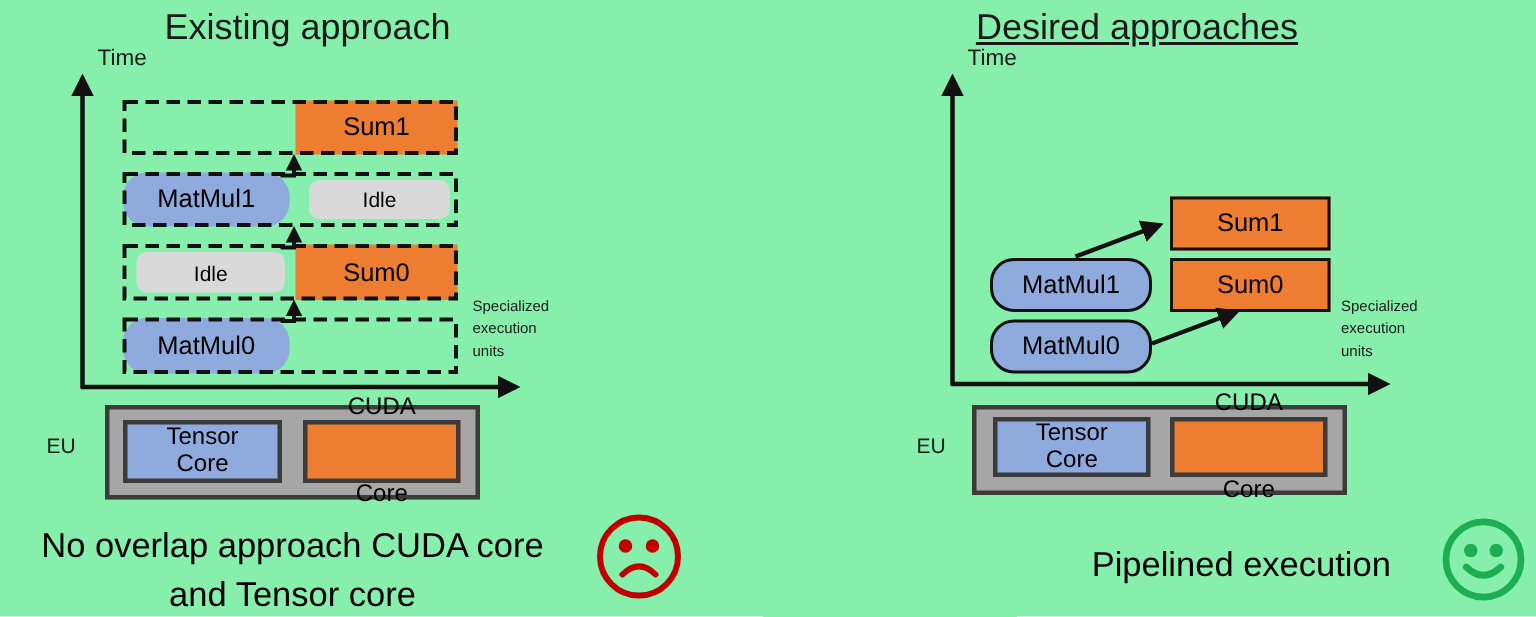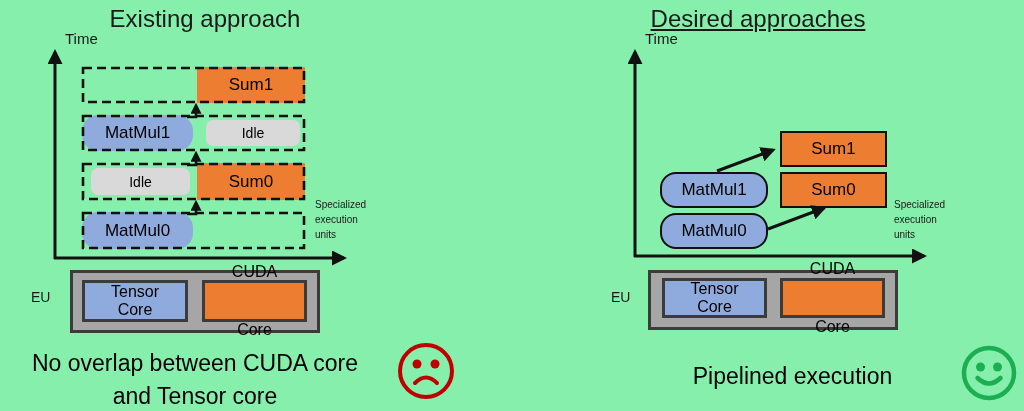--- a/index.html
+++ b/index.html
@@ -135,21 +135,21 @@
       <div>Tensor</div>
       <div>Core</div>
     </div>
     <div class="eu-unit orange" style="left:129px; top:7px; width:105px; height:42px;">
       <div>CUDA</div>
       <div>Core</div>
     </div>
   </div>
 
   <div class="abs caption" style="left:0px; top:347px; width:390px;">
-    <div>No overlap between CUDA core</div>
+    <div>No overlap approach CUDA core</div>
     <div>and Tensor core</div>
   </div>
   <svg class="abs" style="left:396px; top:341px;" width="60" height="60" viewBox="0 0 60 60">
     <circle cx="30" cy="30" r="26" fill="none" stroke-width="4" stroke="#C00000"></circle>
     <circle cx="21" cy="23" r="4.5" fill="#C00000"></circle>
     <circle cx="39" cy="23" r="4.5" fill="#C00000"></circle>
     <path d="M19,42 Q30,31 41,42" fill="none" stroke-width="4" stroke-linecap="round" stroke="#C00000"></path>
   </svg>
 
   <div class="abs panel-title" style="left:608px; top:5px; width:300px;text-decoration:underline;">Desired approaches</div>
@@ -194,21 +194,21 @@
     <div class="eu-unit blue" style="left:11px; top:5px; width:105px; height:40px;">
       <div>Tensor</div>
       <div>Core</div>
     </div>
     <div class="eu-unit orange" style="left:129px; top:5px; width:105px; height:40px;">
       <div>CUDA</div>
       <div>Core</div>
     </div>
   </div>
 
-  <div class="abs caption" style="left:645px; top:360px; width:295px;">
+  <div class="abs caption" style="left:680px; top:360px; width:295px;">
     <div>Pipelined execution</div>
   </div>
   <svg class="abs" style="left:960px; top:344px;" width="58" height="58" viewBox="0 0 58 58">
     <circle cx="29" cy="29" r="25" fill="none" stroke-width="4.5" stroke="#1CAE53"></circle>
     <circle cx="20.5" cy="23" r="4.5" fill="#1CAE53"></circle>
     <circle cx="37.5" cy="23" r="4.5" fill="#1CAE53"></circle>
     <path d="M17.5,34 Q29,45 40.5,34" fill="none" stroke-width="4.5" stroke-linecap="round" stroke="#1CAE53"></path>
   </svg>
 
 </div>

